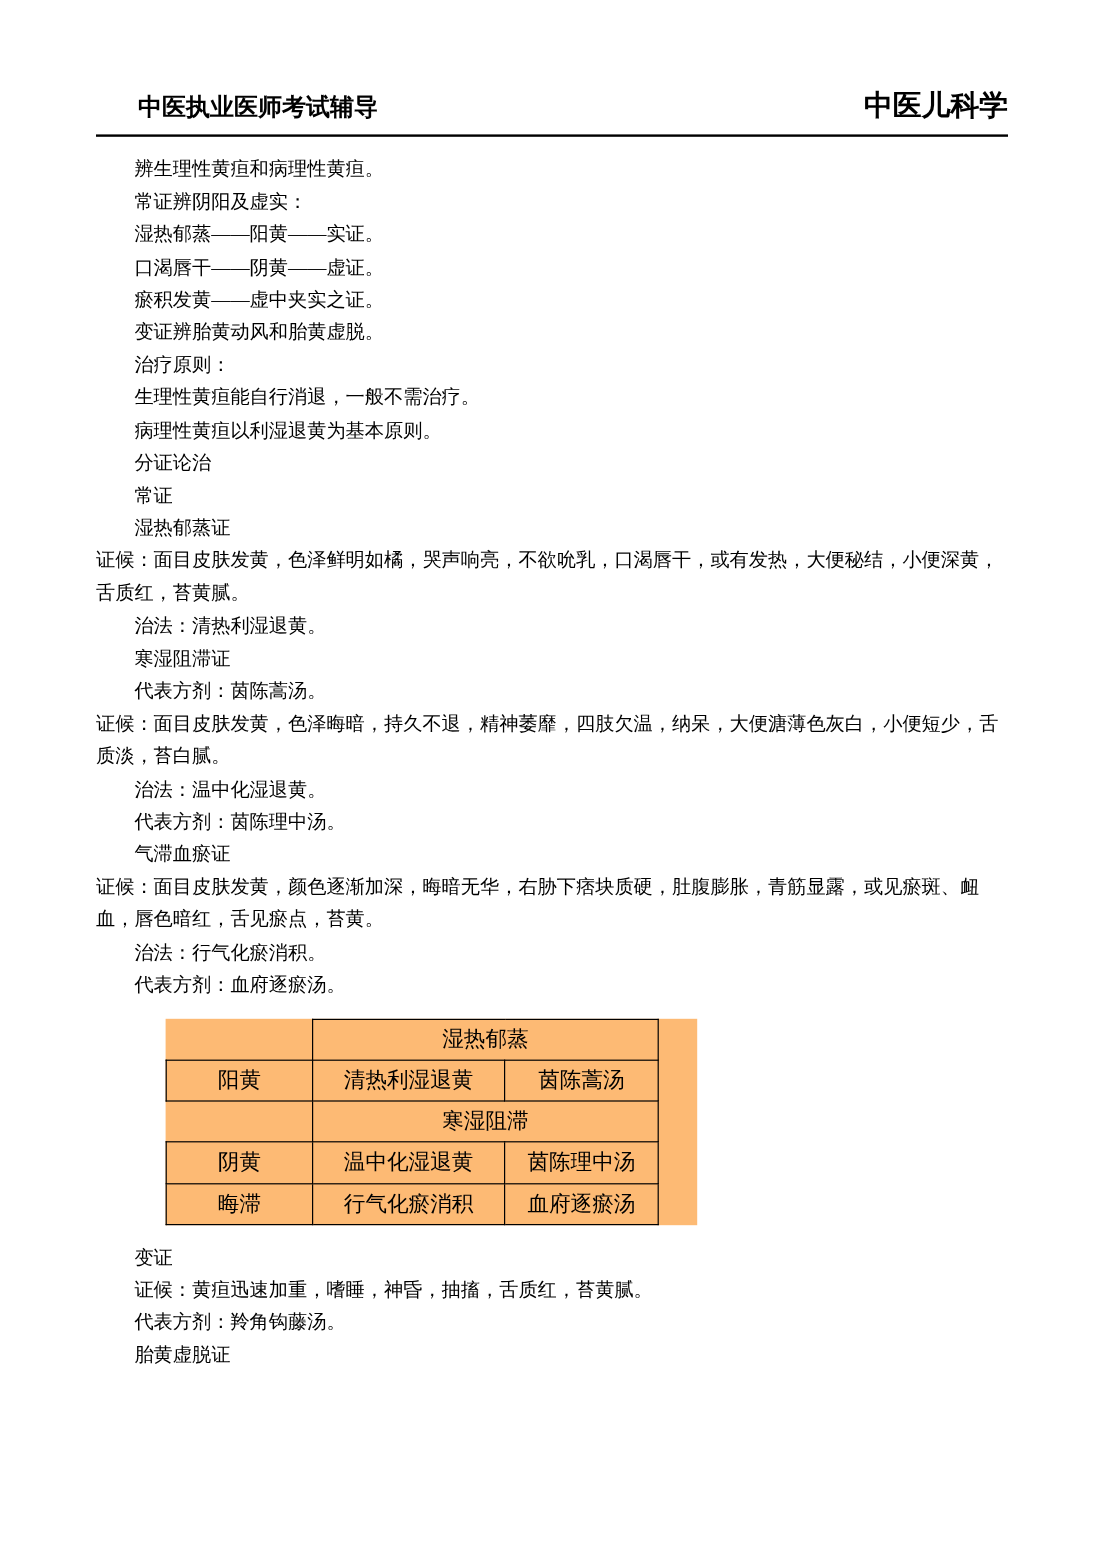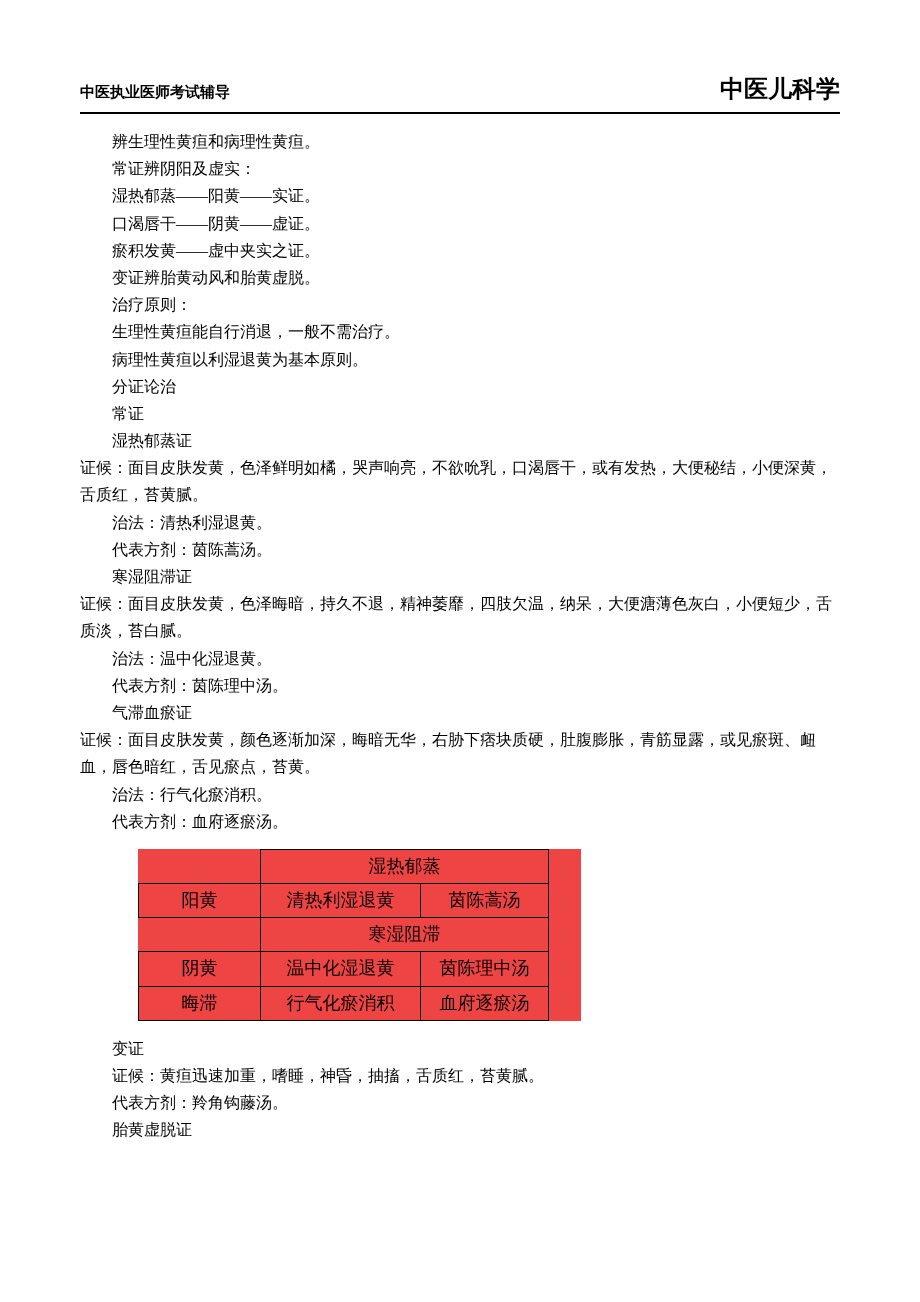--- a/index.html
+++ b/index.html
@@ -14,40 +14,41 @@
     }
     .page-header {
       display: flex;
       align-items: baseline;
       border-bottom: 2.5px double #000;
       padding-bottom: 2px;
       margin-bottom: 14px;
     }
     .hdr-left {
       font-weight: bold;
-      font-size: 15px;
+      font-size: 20px;
       white-space: nowrap;
+      margin-left: 35px;
     }
     .hdr-title {
       flex: 1;
       text-align: right;
       font-size: 24px;
       font-weight: bold;
       margin-left: -40px;
     }
     .content p {
       text-indent: 2em;
       margin: 0;
       line-height: 1.7;
     }
     .content p.no-indent { text-indent: 0; }
     .summary-table {
       border-collapse: collapse;
       margin: 14px 0 14px 58px;
-      background: #ef4444;
+      background: #fdba74;
     }
     .summary-table td {
       border: 1.5px solid #000;
       text-align: center;
       font-size: 18px;
       padding: 4px 0;
       line-height: 1.4;
       vertical-align: middle;
     }
     .summary-table td.col-a { width: 122px; text-align: center; }
@@ -73,22 +74,22 @@
     <p>瘀积发黄——虚中夹实之证。</p>
     <p>变证辨胎黄动风和胎黄虚脱。</p>
     <p>治疗原则：</p>
     <p>生理性黄疸能自行消退，一般不需治疗。</p>
     <p>病理性黄疸以利湿退黄为基本原则。</p>
     <p>分证论治</p>
     <p>常证</p>
     <p>湿热郁蒸证</p>
     <p class="no-indent">证候：面目皮肤发黄，色泽鲜明如橘，哭声响亮，不欲吮乳，口渴唇干，或有发热，大便秘结，小便深黄，舌质红，苔黄腻。</p>
     <p>治法：清热利湿退黄。</p>
+    <p>寒湿阻滞证</p>
     <p>代表方剂：茵陈蒿汤。</p>
-    <p>寒湿阻滞证</p>
     <p class="no-indent">证候：面目皮肤发黄，色泽晦暗，持久不退，精神萎靡，四肢欠温，纳呆，大便溏薄色灰白，小便短少，舌质淡，苔白腻。</p>
     <p>治法：温中化湿退黄。</p>
     <p>代表方剂：茵陈理中汤。</p>
     <p>气滞血瘀证</p>
     <p class="no-indent">证候：面目皮肤发黄，颜色逐渐加深，晦暗无华，右胁下痞块质硬，肚腹膨胀，青筋显露，或见瘀斑、衄血，唇色暗红，舌见瘀点，苔黄。</p>
     <p>治法：行气化瘀消积。</p>
     <p>代表方剂：血府逐瘀汤。</p>
   </div>
 
 <table class="summary-table">

